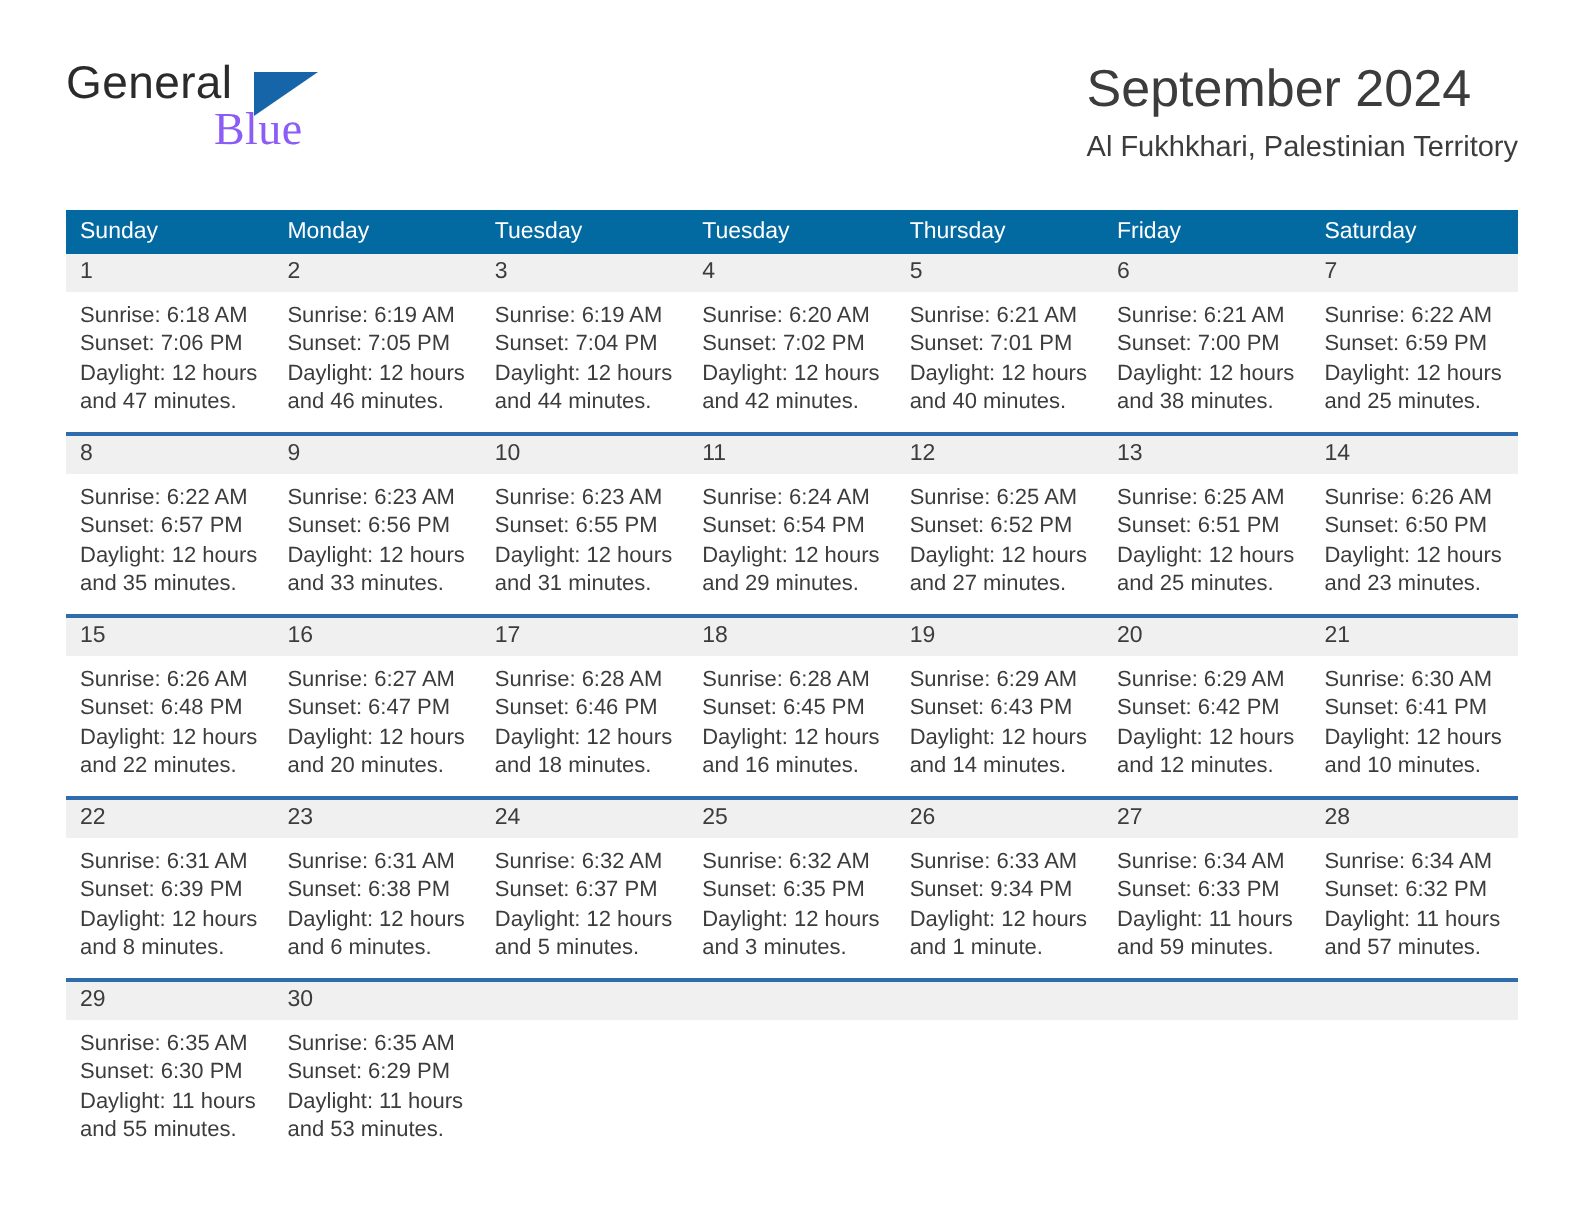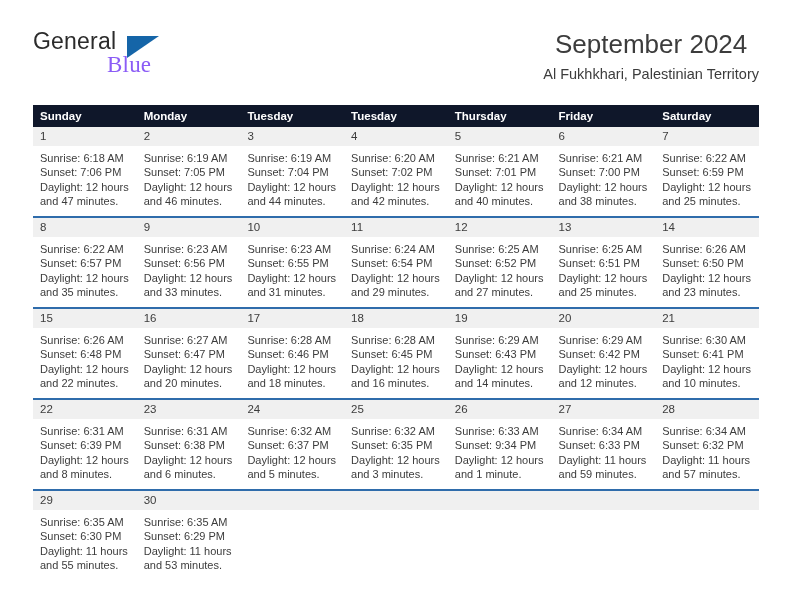--- a/index.html
+++ b/index.html
@@ -61,21 +61,21 @@
     width: 0;
     height: 0;
     border-left: 32px solid #1565a8;
     border-bottom: 22px solid transparent;
   }
 
   .title-block {
     position: absolute;
     right: 0;
     top: 0;
-    text-align: center;
+    text-align: left;
   }
   .cal-title {
     font-size: 26px;
     font-weight: normal;
     color: #3c3c3c;
     line-height: 32px;
     white-space: nowrap;
   }
   .cal-subtitle {
     font-size: 14.5px;
@@ -88,23 +88,23 @@
   
   .calendar {
     position: absolute;
     left: 33px;
     top: 105px;
     width: 726px;
     border-collapse: collapse;
     table-layout: fixed;
   }
   .calendar th {
-    background: #0f172a;
+    background: #0369a1;
     color: #ffffff;
-    font-weight: bold;
+    font-weight: normal;
     font-size: 11.5px;
     text-align: left;
     padding: 5px 0 5px 7px;
     height: 19px;
     box-sizing: border-box;
   }
   .week-row > td {
     padding: 0;
     vertical-align: top;
     border-top: 2px solid #2f6cab;

